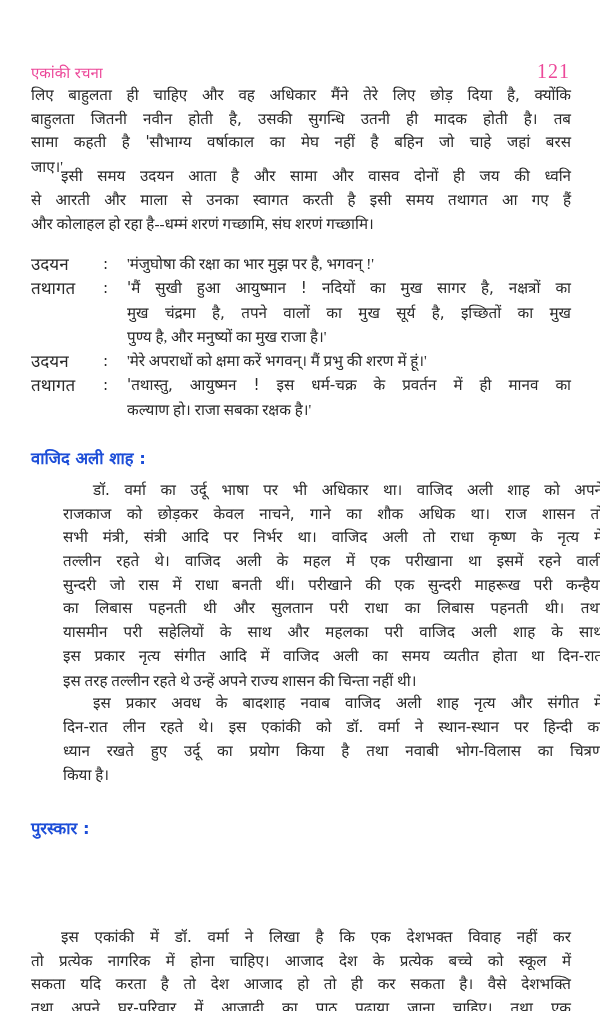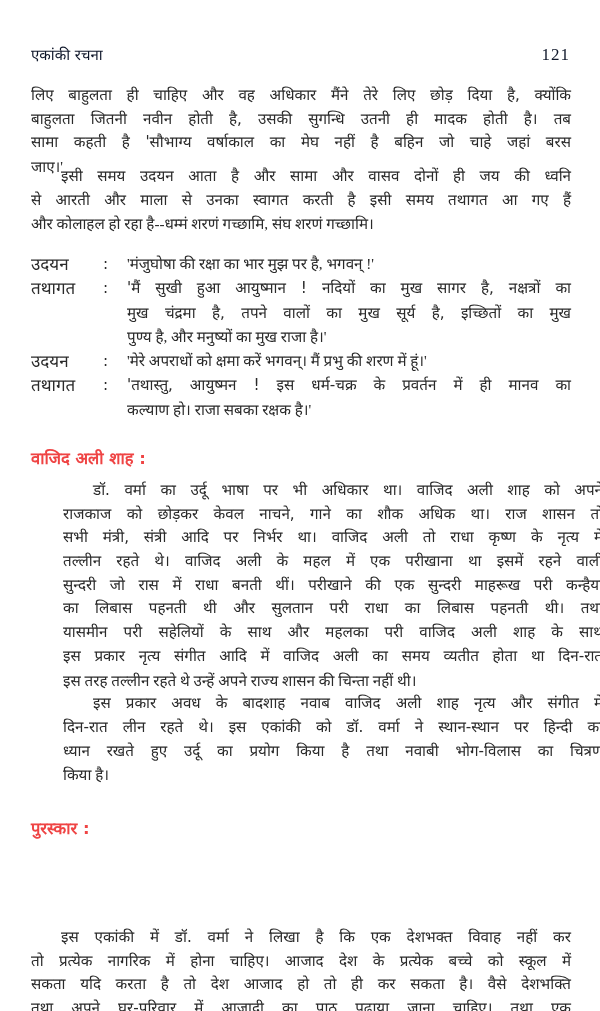--- a/index.html
+++ b/index.html
@@ -5,41 +5,41 @@
   html, body { margin: 0; padding: 0; }
   body {
     width: 600px; height: 1011px; overflow: hidden;
     background: #ffffff;
     font-family: "DejaVu Sans", sans-serif;
     color: #2a2a2a;
     position: relative;
   }
   .page { position: absolute; left: 0; top: 0; width: 600px; height: 1011px; }
   .running-head {
-    position: absolute; left: 31px; right: 30px; top: 44px;
+    position: absolute; left: 31px; right: 30px; top: 60px;
     display: flex; justify-content: space-between; align-items: baseline;
-    font-size: 15px; color: #0f172a;
+    font-size: 15px; color: #ec4899;
   }
-  .running-head .pg { font-family: "Liberation Serif", serif; font-size: 17px; letter-spacing: 1px; }
+  .running-head .pg { font-family: "Liberation Serif", serif; font-size: 20px; letter-spacing: 1px; }
   .block { position: absolute; left: 31px; width: 540px; }
   .line {
     display: block; height: 23.7px; line-height: 23.7px;
     font-size: 15.2px; white-space: nowrap;
     text-align: justify; text-align-last: justify;
   }
   .line.last { text-align-last: left; font-family: Liberation Serif, serif; }
   .line.indent { padding-left: 30px; }
   .dlg { position: absolute; left: 31px; width: 540px; }
   .dlg-row { display: flex; }
   .speaker { width: 72px; font-size: 17px; height: 24.3px; line-height: 24.3px; }
   .colon { width: 24px; font-size: 15.2px; height: 24.3px; line-height: 24.3px; }
   .speech { flex: 1; }
   .speech .line { height: 24.3px; line-height: 24.3px; }
   .heading {
-    position: absolute; left: 31px; font-size: 16.5px; font-weight: bold; color: #ef4444;
+    position: absolute; left: 31px; font-size: 16.5px; font-weight: bold; color: #1d4ed8;
   }
 </style>
 </head>
 <body>
 
 <div class="page">
 
   <div class="running-head">
     <span>एकांकी रचना</span>
     <span class="pg">121</span>

